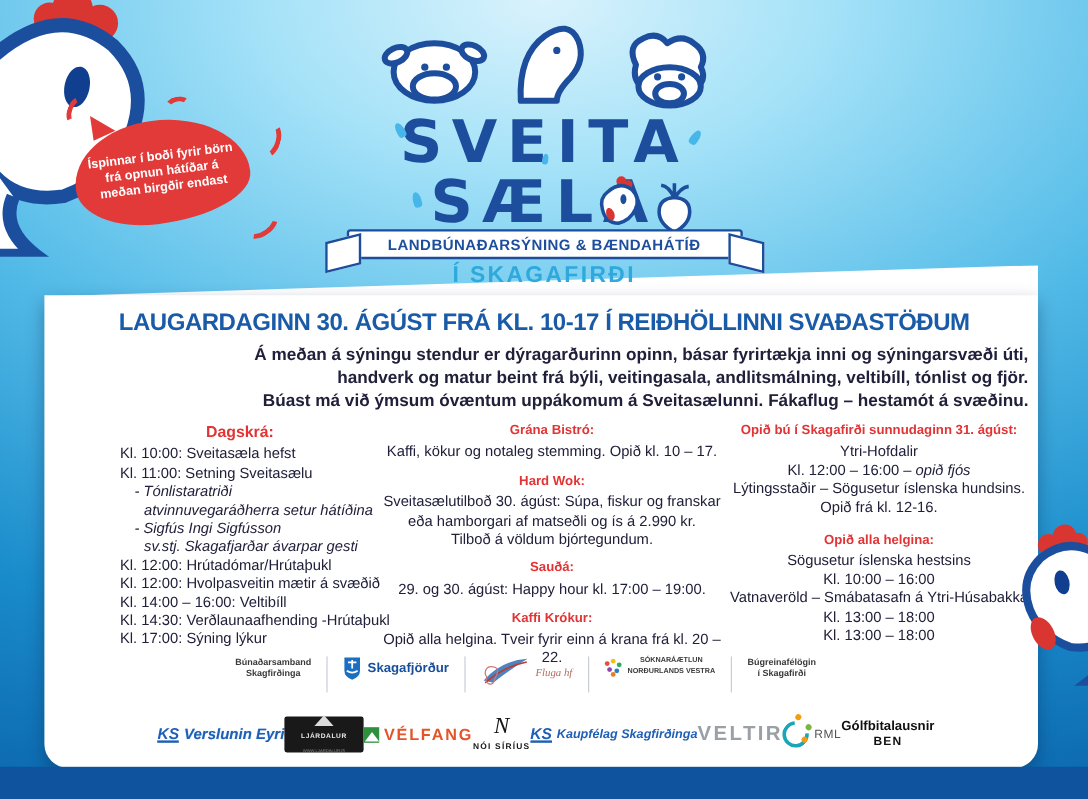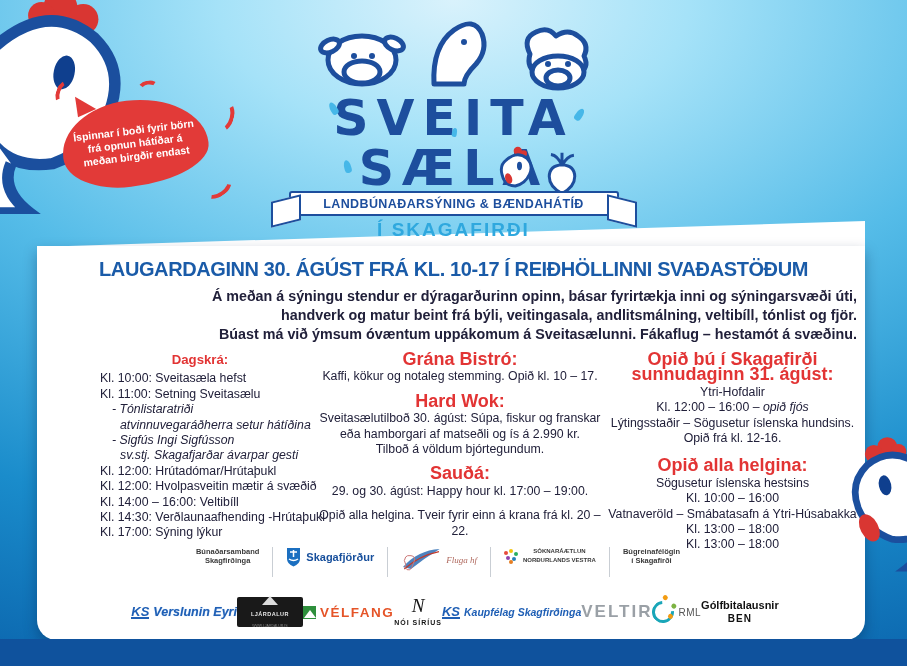--- a/index.html
+++ b/index.html
@@ -64,21 +64,21 @@
   .col{color:#21203a;font-size:12.3px;line-height:15.4px;}
   .col-red-title{color:#e23434;font-weight:bold;font-size:13.2px;margin-bottom:4px;text-align:center;}
   .col1{width:255px;padding-left:40px;box-sizing:border-box;}
   .col1 .col-red-title{width:200px;}
   .col2{width:290px;text-align:center;}
   .col3{width:255px;text-align:center;}
   .sched-line{white-space:nowrap;}
   .sub{font-style:italic;padding-left:12px;}
   .sub2{font-style:italic;padding-left:20px;}
   .food-section{margin-bottom:9px;}
-  .food-title{color:#e23434;font-weight:bold;font-size:18px;margin-bottom:2px;}
+  .food-title{color:#e23434;font-weight:bold;font-size:11px;margin-bottom:2px;}
   .farm-gap{height:12px;}
   .b{font-weight:normal;}
   .i{font-style:italic;}
   
   .orgs{position:absolute;left:43px;top:547px;width:790px;height:38px;display:flex;
     align-items:flex-start;justify-content:center;gap:13px;}
   .org-sep{width:1px;height:30px;background:#c9ced4;}
   .org-item{display:flex;align-items:center;gap:5px;}
   .org-text{font-size:7.5px;line-height:9px;color:#3a3a3a;text-align:center;font-weight:bold;}
   .org-skaga{font-size:11px;font-weight:bold;color:#174f9c;font-family:Liberation Sans, sans-serif;}
@@ -214,20 +214,21 @@
         <div class="food-title">Hard Wok:</div>
         <div>Sveitasælutilboð 30. ágúst: Súpa, fiskur og franskar</div>
         <div>eða hamborgari af matseðli og ís á 2.990 kr.</div>
         <div>Tilboð á völdum bjórtegundum.</div>
       </div>
       <div class="food-section">
         <div class="food-title">Sauðá:</div>
         <div>29. og 30. ágúst: Happy hour kl. 17:00 – 19:00.</div>
       </div>
       <div class="food-section">
+        <div class="food-title">Kaffi Krókur:</div>
         <div>Opið alla helgina. Tveir fyrir einn á krana frá kl. 20 – 22.</div>
       </div>
     </div>
 
     <div class="col col3">
       <div class="food-title">Opið bú í Skagafirði sunnudaginn 31. ágúst:</div>
       <div class="b">Ytri-Hofdalir</div>
       <div><span>Kl. 12:00 – 16:00 – </span><span class="i">opið fjós</span></div>
       <div><span class="b">Lýtingsstaðir</span><span> – Sögusetur íslenska hundsins.</span></div>
       <div>Opið frá kl. 12-16.</div>

